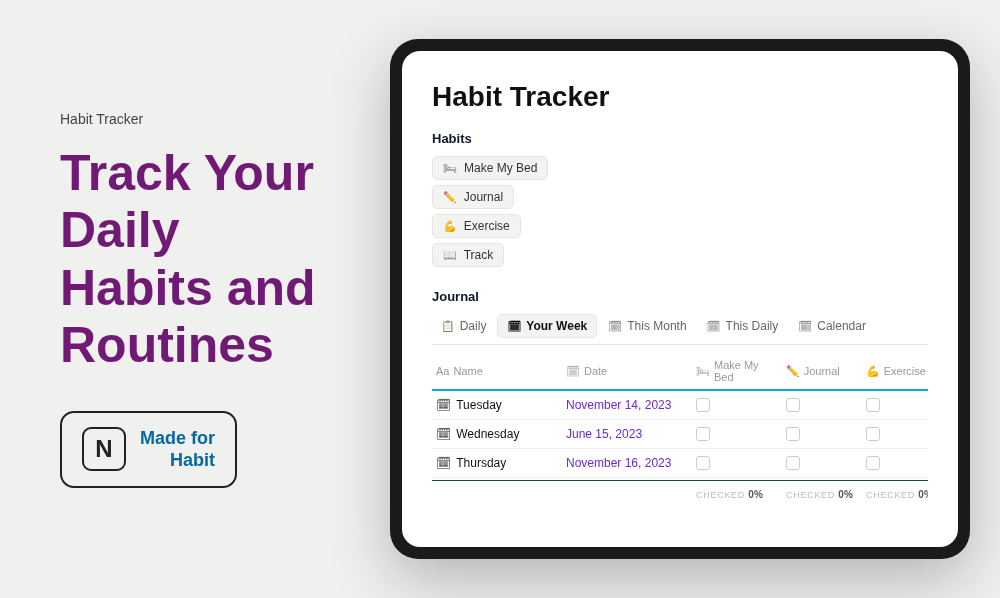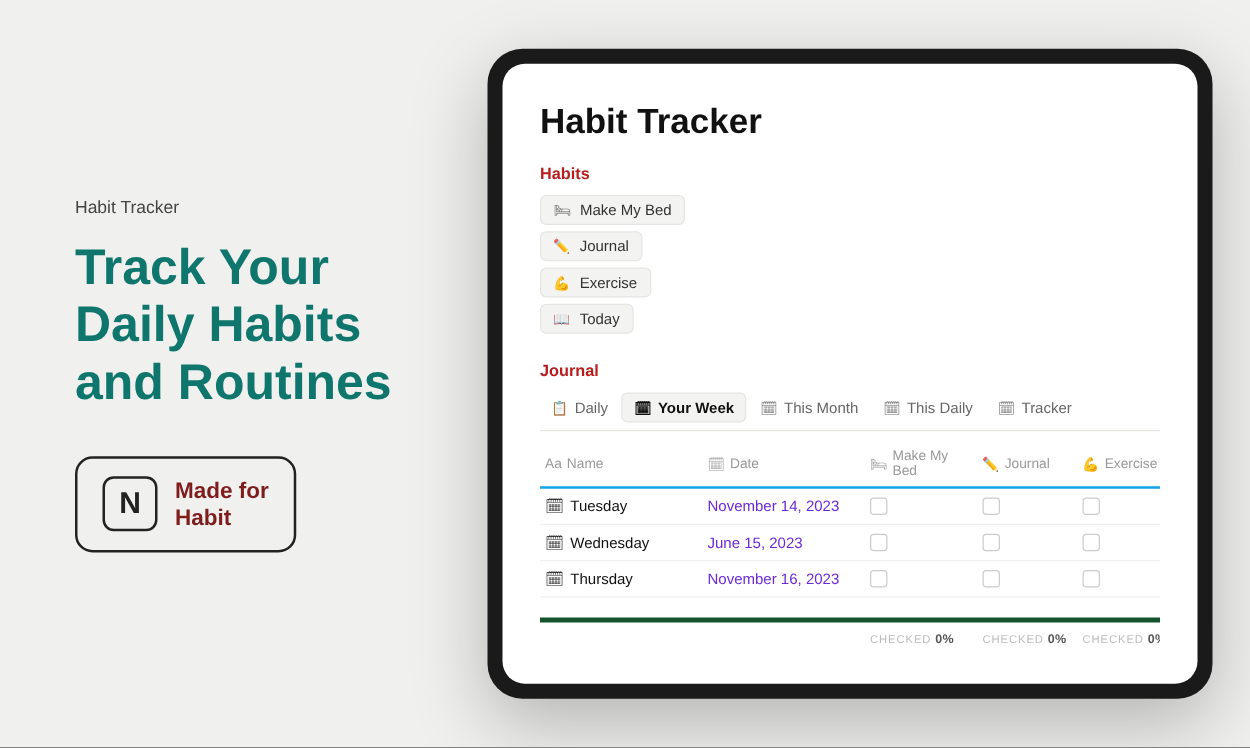--- a/index.html
+++ b/index.html
@@ -24,23 +24,23 @@
     }
 
     .app-subtitle {
       font-size: 14px;
       font-weight: 500;
       color: #444;
       margin-bottom: 18px;
     }
 
     .hero-title {
-      font-size: 40px;
+      font-size: 50px;
       font-weight: 800;
-      color: #0f766e;
+      color: #701a75;
       line-height: 1.15;
       margin-bottom: 36px;
     }
 
     .notion-badge {
       display: inline-flex;
       align-items: center;
       gap: 14px;
       border: 2.5px solid #222;
       border-radius: 14px;
@@ -58,22 +58,23 @@
       justify-content: center;
       font-size: 24px;
       font-weight: 700;
       color: #222;
       flex-shrink: 0;
     }
 
     .notion-badge-text {
       font-size: 18px;
       font-weight: 700;
-      color: #7f1d1d;
+      color: #0369a1;
       line-height: 1.25;
+      text-align: right;
     }
 
     
     .right-panel {
       flex: 1;
       display: flex;
       align-items: center;
       justify-content: center;
       height: 100%;
       padding: 30px 20px 30px 0;
@@ -108,21 +109,21 @@
     .page-title {
       font-size: 28px;
       font-weight: 800;
       color: #111;
       margin-bottom: 18px;
     }
 
     .section-label {
       font-size: 13px;
       font-weight: 700;
-      color: #b91c1c;
+      color: #0f172a;
       margin-bottom: 10px;
     }
 
     .habits-list {
       display: flex;
       flex-direction: column;
       gap: 5px;
       margin-bottom: 22px;
     }
 
@@ -225,22 +226,22 @@
       border: 1.5px solid #ccc;
       border-radius: 3px;
       display: inline-block;
       background: #fff;
     }
 
     .footer-row {
       display: grid;
       grid-template-columns: 130px 130px 90px 80px 80px;
       padding: 6px 0;
-      border-top: 4px solid #14532d;
-      margin-top: 16px;
+      border-top: 1px solid #14532d;
+      margin-top: 2px;
     }
 
     .footer-cell {
       font-size: 10px;
       color: #aaa;
       padding: 2px 4px;
       letter-spacing: 0.03em;
     }
 
     .footer-cell span.pct {
@@ -290,21 +291,21 @@
           <div class="habit-tag">
             <span class="habit-icon">✏️</span>
             <span>Journal</span>
           </div>
           <div class="habit-tag">
             <span class="habit-icon">💪</span>
             <span>Exercise</span>
           </div>
           <div class="habit-tag">
             <span class="habit-icon">📖</span>
-            <span>Today</span>
+            <span>Track</span>
           </div>
         </div>
 
         <div class="journal-section">
           <div class="section-label">Journal</div>
 
           <div class="tabs-row">
             <div class="tab">
               <span class="tab-icon">📋</span>
               <span>Daily</span>
@@ -316,21 +317,21 @@
             <div class="tab">
               <span class="tab-icon">🗓</span>
               <span>This Month</span>
             </div>
             <div class="tab">
               <span class="tab-icon">🗓</span>
               <span>This Daily</span>
             </div>
             <div class="tab">
               <span class="tab-icon">🗓</span>
-              <span>Tracker</span>
+              <span>Calendar</span>
             </div>
           </div>
 
           <div class="table-container">
 
             <div class="table-header">
               <div class="th"><span>Aa</span> Name</div>
               <div class="th"><span class="cal-icon">🗓</span> Date</div>
               <div class="th"><span>🛏</span> Make My Bed</div>
               <div class="th"><span>✏️</span> Journal</div>

